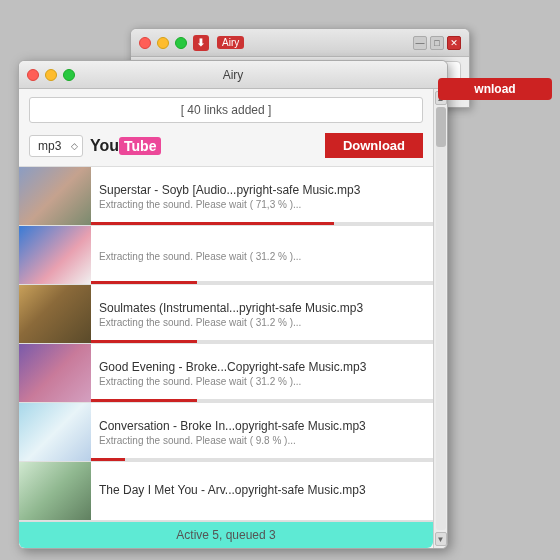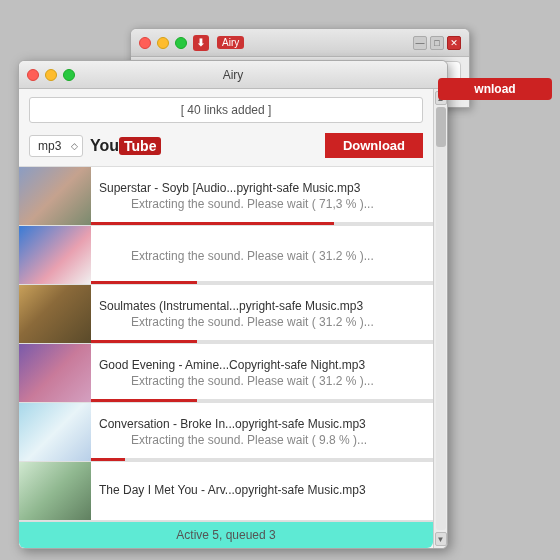--- a/index.html
+++ b/index.html
@@ -199,21 +199,21 @@
       align-items: center;
       gap: 0;
     }
     .yt-you {
       font-size: 16px;
       font-weight: bold;
       color: #222;
       font-family: 'Helvetica Neue', Arial, sans-serif;
     }
     .yt-tube {
-      background: #b91c1c;
+      background: #ec4899;
       color: white;
       font-size: 14px;
       font-weight: bold;
       padding: 1px 5px;
       border-radius: 3px;
     }
 
     .download-btn {
       background: #cc2222;
       color: white;
@@ -268,25 +268,24 @@
     .song-title {
       font-size: 12px;
       color: #333;
       white-space: nowrap;
       overflow: hidden;
       text-overflow: ellipsis;
       font-weight: 500;
     }
 
     .song-status {
-      font-size: 12px;
+      font-size: 10px;
       color: #888;
       margin-top: 2px;
       white-space: nowrap;
-      margin-left: 32px;
     }
 
     .progress-bar-container {
       position: absolute;
       bottom: 0;
       left: 72px;
       right: 0;
       height: 3px;
       background: #e0e0e0;
     }
@@ -442,21 +441,21 @@
             <div class="song-title">Soulmates (Instrumental...pyright-safe Music.mp3</div>
             <div class="song-status">Extracting the sound. Please wait ( 31.2 % )...</div>
           </div>
           <div class="progress-bar-container">
             <div class="progress-bar" style="width: 31%;"></div>
           </div>
         </div>
         <div class="song-item">
           <div class="song-thumbnail thumb-4"></div>
           <div class="song-info">
-            <div class="song-title">Good Evening - Amine...Copyright-safe Night.mp3</div>
+            <div class="song-title">Good Evening - Broke...Copyright-safe Music.mp3</div>
             <div class="song-status">Extracting the sound. Please wait ( 31.2 % )...</div>
           </div>
           <div class="progress-bar-container">
             <div class="progress-bar" style="width: 31%;"></div>
           </div>
         </div>
         <div class="song-item">
           <div class="song-thumbnail thumb-5"></div>
           <div class="song-info">
             <div class="song-title">Conversation - Broke In...opyright-safe Music.mp3</div>

